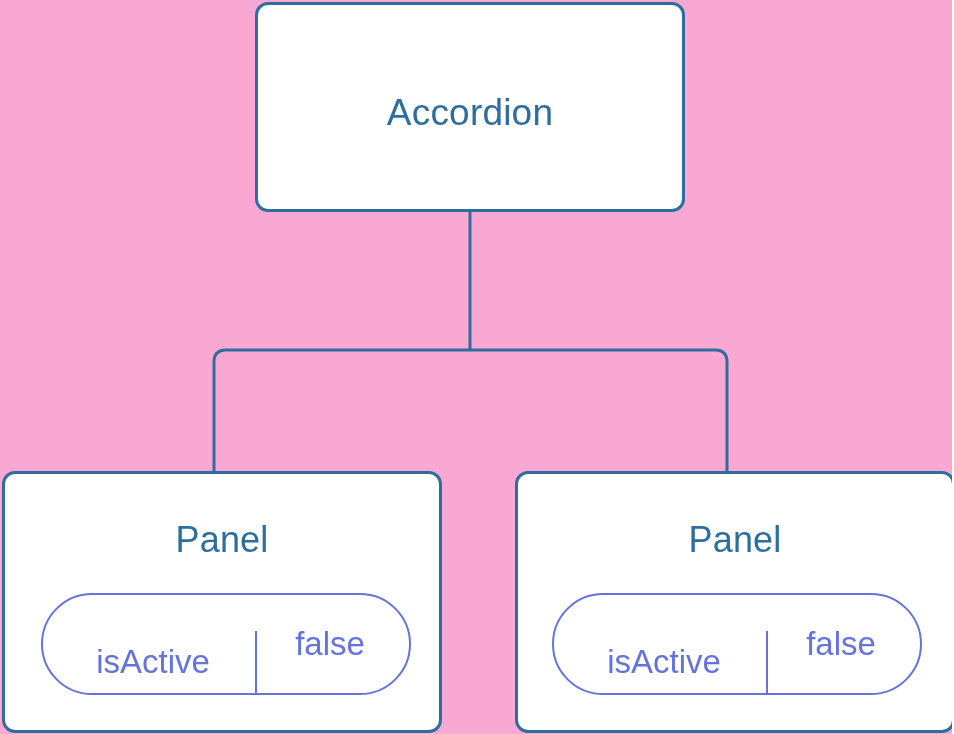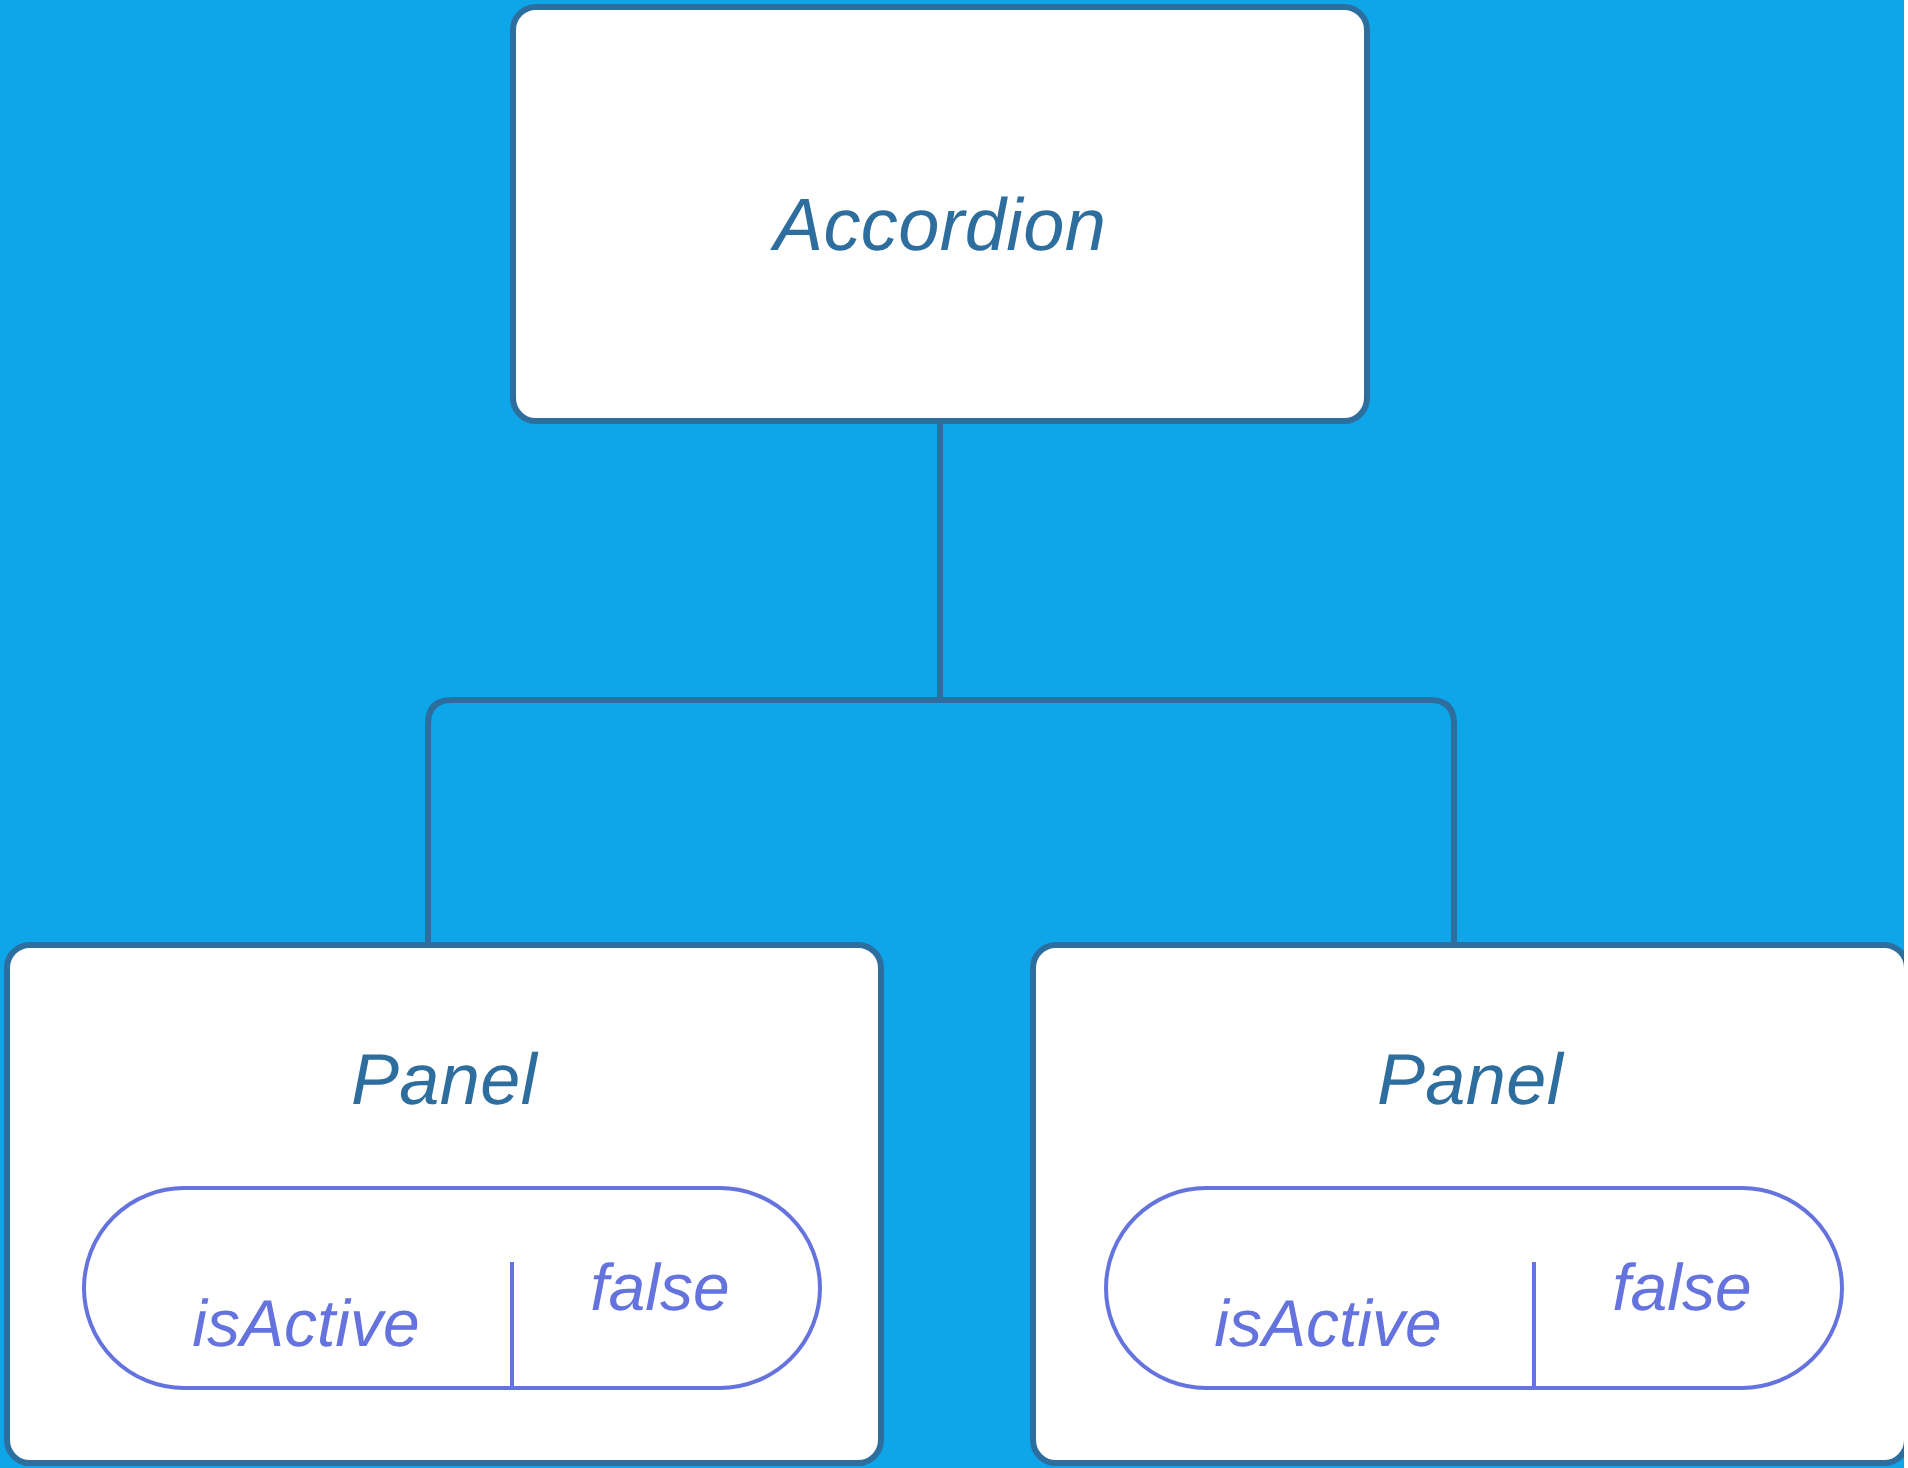--- a/index.html
+++ b/index.html
@@ -9,23 +9,22 @@
   body {
     width: 954px;
     height: 734px;
     overflow: hidden;
     font-family: "Liberation Sans", sans-serif;
   }
   #stage {
     position: relative;
     width: 952px;
     height: 734px;
-    background: #0ea5e9;
+    background: #f9a8d4;
     overflow: hidden;
-    font-style: italic;
   }
 
   
   #connectors {
     position: absolute;
     left: 0;
     top: 0;
     width: 954px;
     height: 734px;
     z-index: 1;

